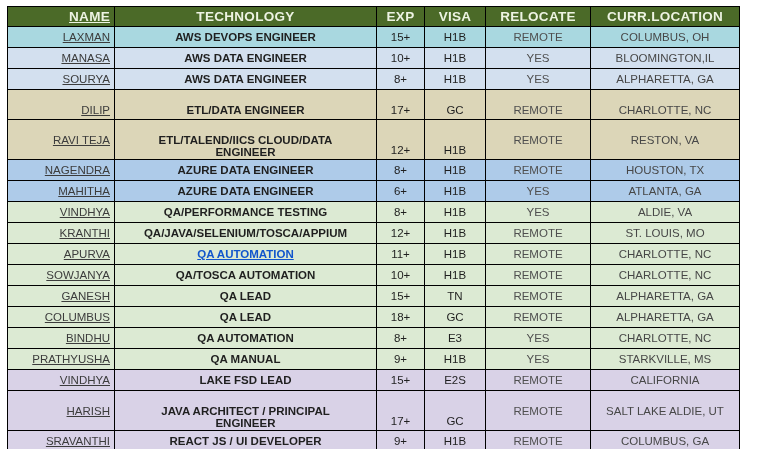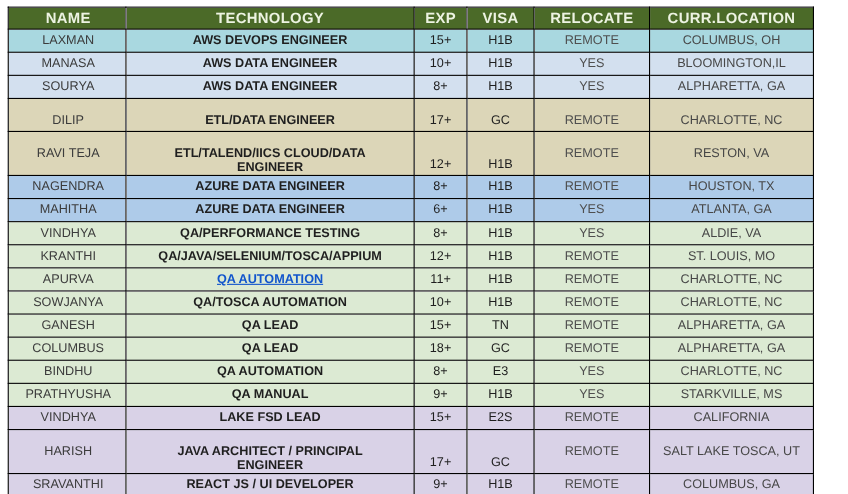--- a/index.html
+++ b/index.html
@@ -27,32 +27,32 @@
   
   .sheet thead th {
     background: var(--header-bg);
     color: var(--header-fg);
     font-weight: bold;
     font-size: 13.5px;
     height: 20px;
     text-align: center;
     letter-spacing: 0.3px;
   }
-  .sheet thead th.c-name { text-align: center; padding-left: 6px; }
+  .sheet thead th.c-name { text-align: right; padding-left: 6px; text-decoration: underline; }
 
   
   .data-row td {
     background: var(--row-bg, #fff);
     font-size: 11.5px;
     color: #3d3d3d;
     height: 21px;
     text-align: center;
     vertical-align: middle;
   }
-  .data-row td.c-name { text-align: center; padding-left: 6px; color: #3c3c3c; }
+  .data-row td.c-name { text-align: right; padding-left: 6px; color: #3c3c3c; text-decoration: underline; }
   .data-row td.c-tech { font-weight: bold; color: #1f1f1f; }
   .data-row td.c-tech span { white-space: pre-line; }
   .data-row td.c-exp, .data-row td.c-visa { font-weight: normal; color: #1f1f1f; }
   .data-row td.c-relocate { color: #4f4f4f; }
   .data-row td.c-location { color: #474747; }
 
   
   .size-m td { height: 28px; }
   .size-l td { height: 40px; }
   .size-m td, .size-l td { vertical-align: top; padding-top: 14px; }
@@ -220,21 +220,21 @@
     <td class="c-relocate">REMOTE</td>
     <td class="c-location">CALIFORNIA</td>
   </tr>
         <tr class="data-row size-l" style="--row-bg: #d9d2e7;">
     <td class="c-name">HARISH</td>
     <td class="c-tech"><span>JAVA ARCHITECT / PRINCIPAL
 ENGINEER</span></td>
     <td class="c-exp">17+</td>
     <td class="c-visa">GC</td>
     <td class="c-relocate">REMOTE</td>
-    <td class="c-location">SALT LAKE TOSCA, UT</td>
+    <td class="c-location">SALT LAKE ALDIE, UT</td>
   </tr>
         <tr class="data-row size-s" style="--row-bg: #d9d2e7;">
     <td class="c-name">SRAVANTHI</td>
     <td class="c-tech"><span>REACT JS / UI DEVELOPER</span></td>
     <td class="c-exp">9+</td>
     <td class="c-visa">H1B</td>
     <td class="c-relocate">REMOTE</td>
     <td class="c-location">COLUMBUS, GA</td>
   </tr>
       </tbody>

